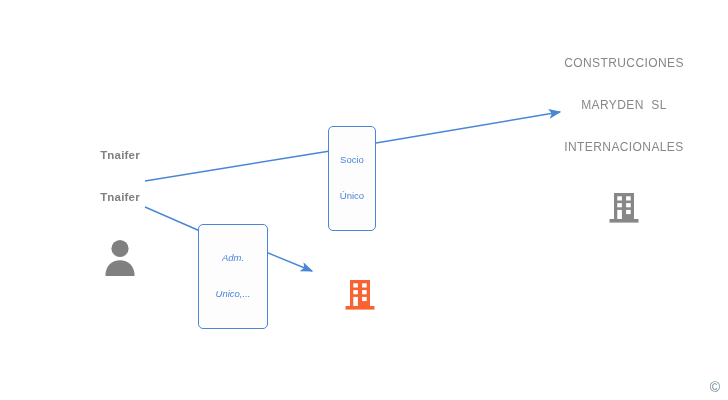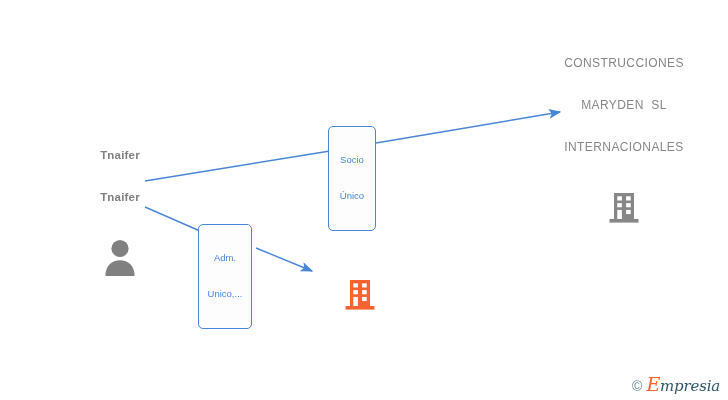--- a/index.html
+++ b/index.html
@@ -86,21 +86,22 @@
     white-space: pre;
   }
   #label-socio-unico {
     left: 328px;
     top: 126px;
     width: 48px;
   }
   #label-adm-unico {
     left: 198px;
     top: 224px;
-    width: 54px;
+    width: 70px;
+    font-style: italic;
   }
 
   
   #watermark {
     position: absolute;
     right: 8px;
     bottom: 6px;
     display: flex;
     align-items: center;
     gap: 4px;
@@ -202,16 +203,15 @@
     <div>Único</div>
   </div>
 
   <div class="edge-label" id="label-adm-unico">
     <div>Adm.</div>
     <div>Unico,...</div>
   </div>
 
   <div id="watermark">
     <span class="copy">©</span>
-    <span class="brand"><span class="cap">E</span><span>mpresia</span></span>
   </div>
 
 </div>
 
 </body></html>

